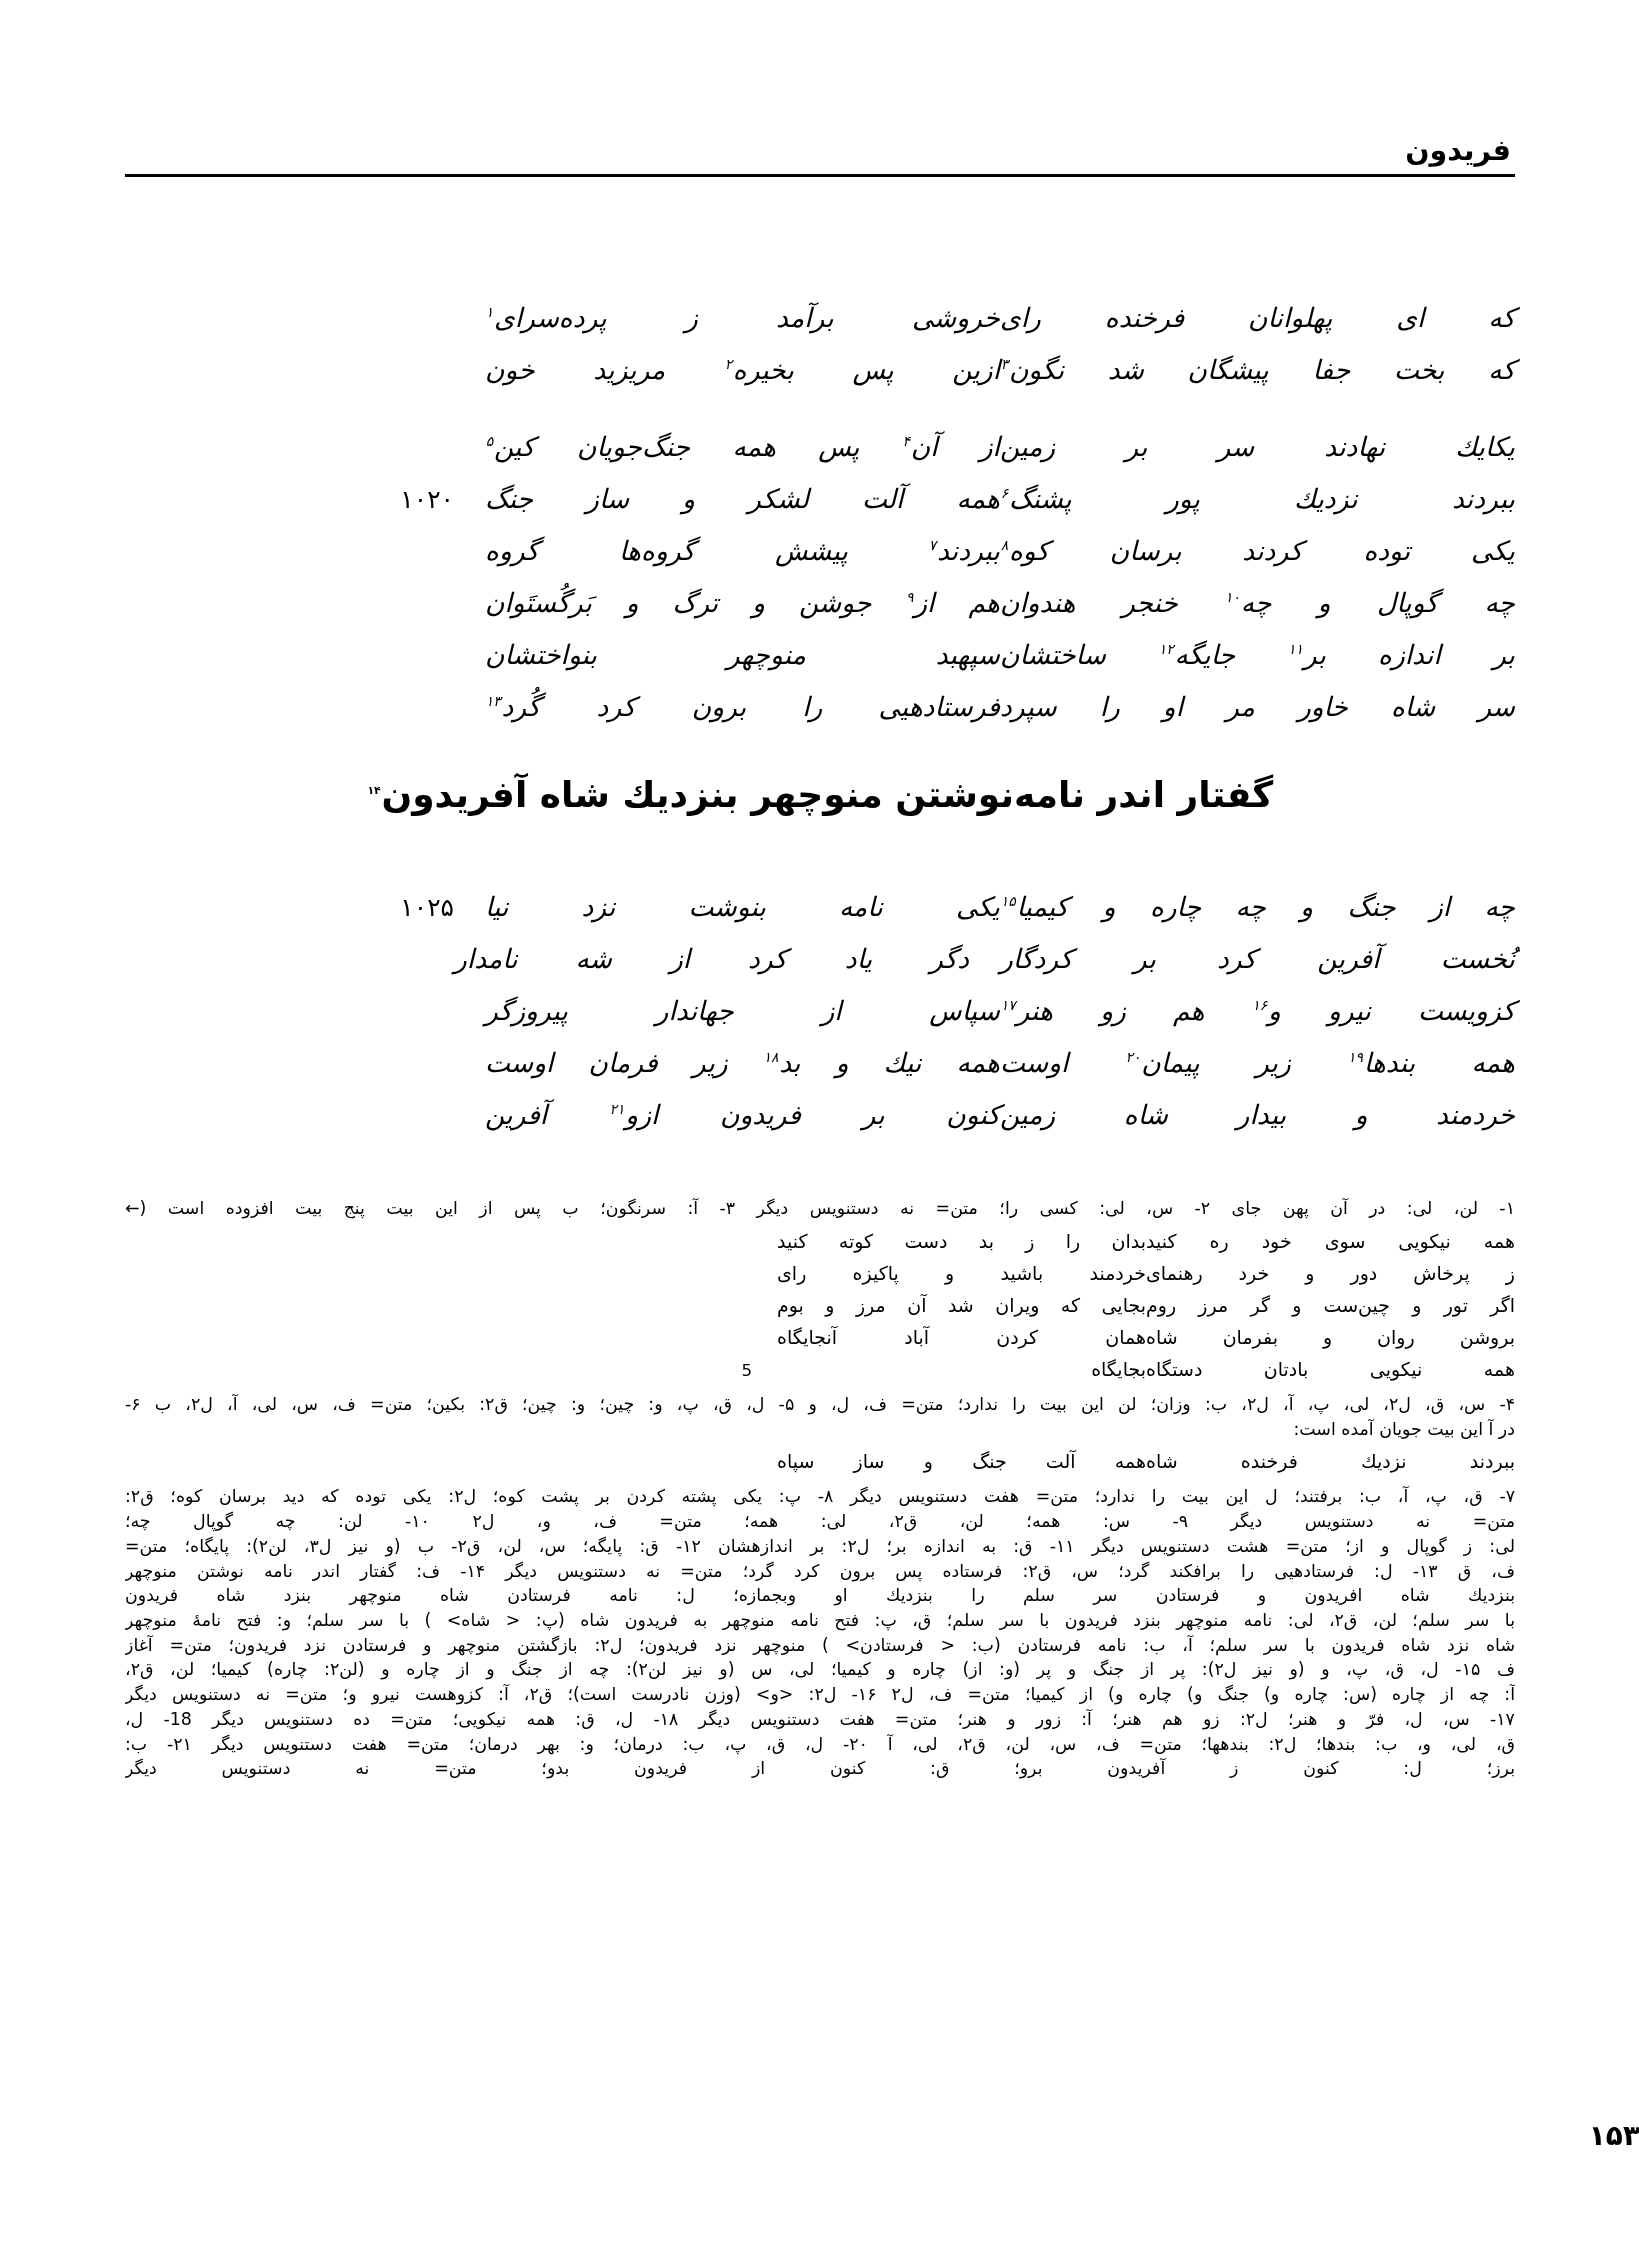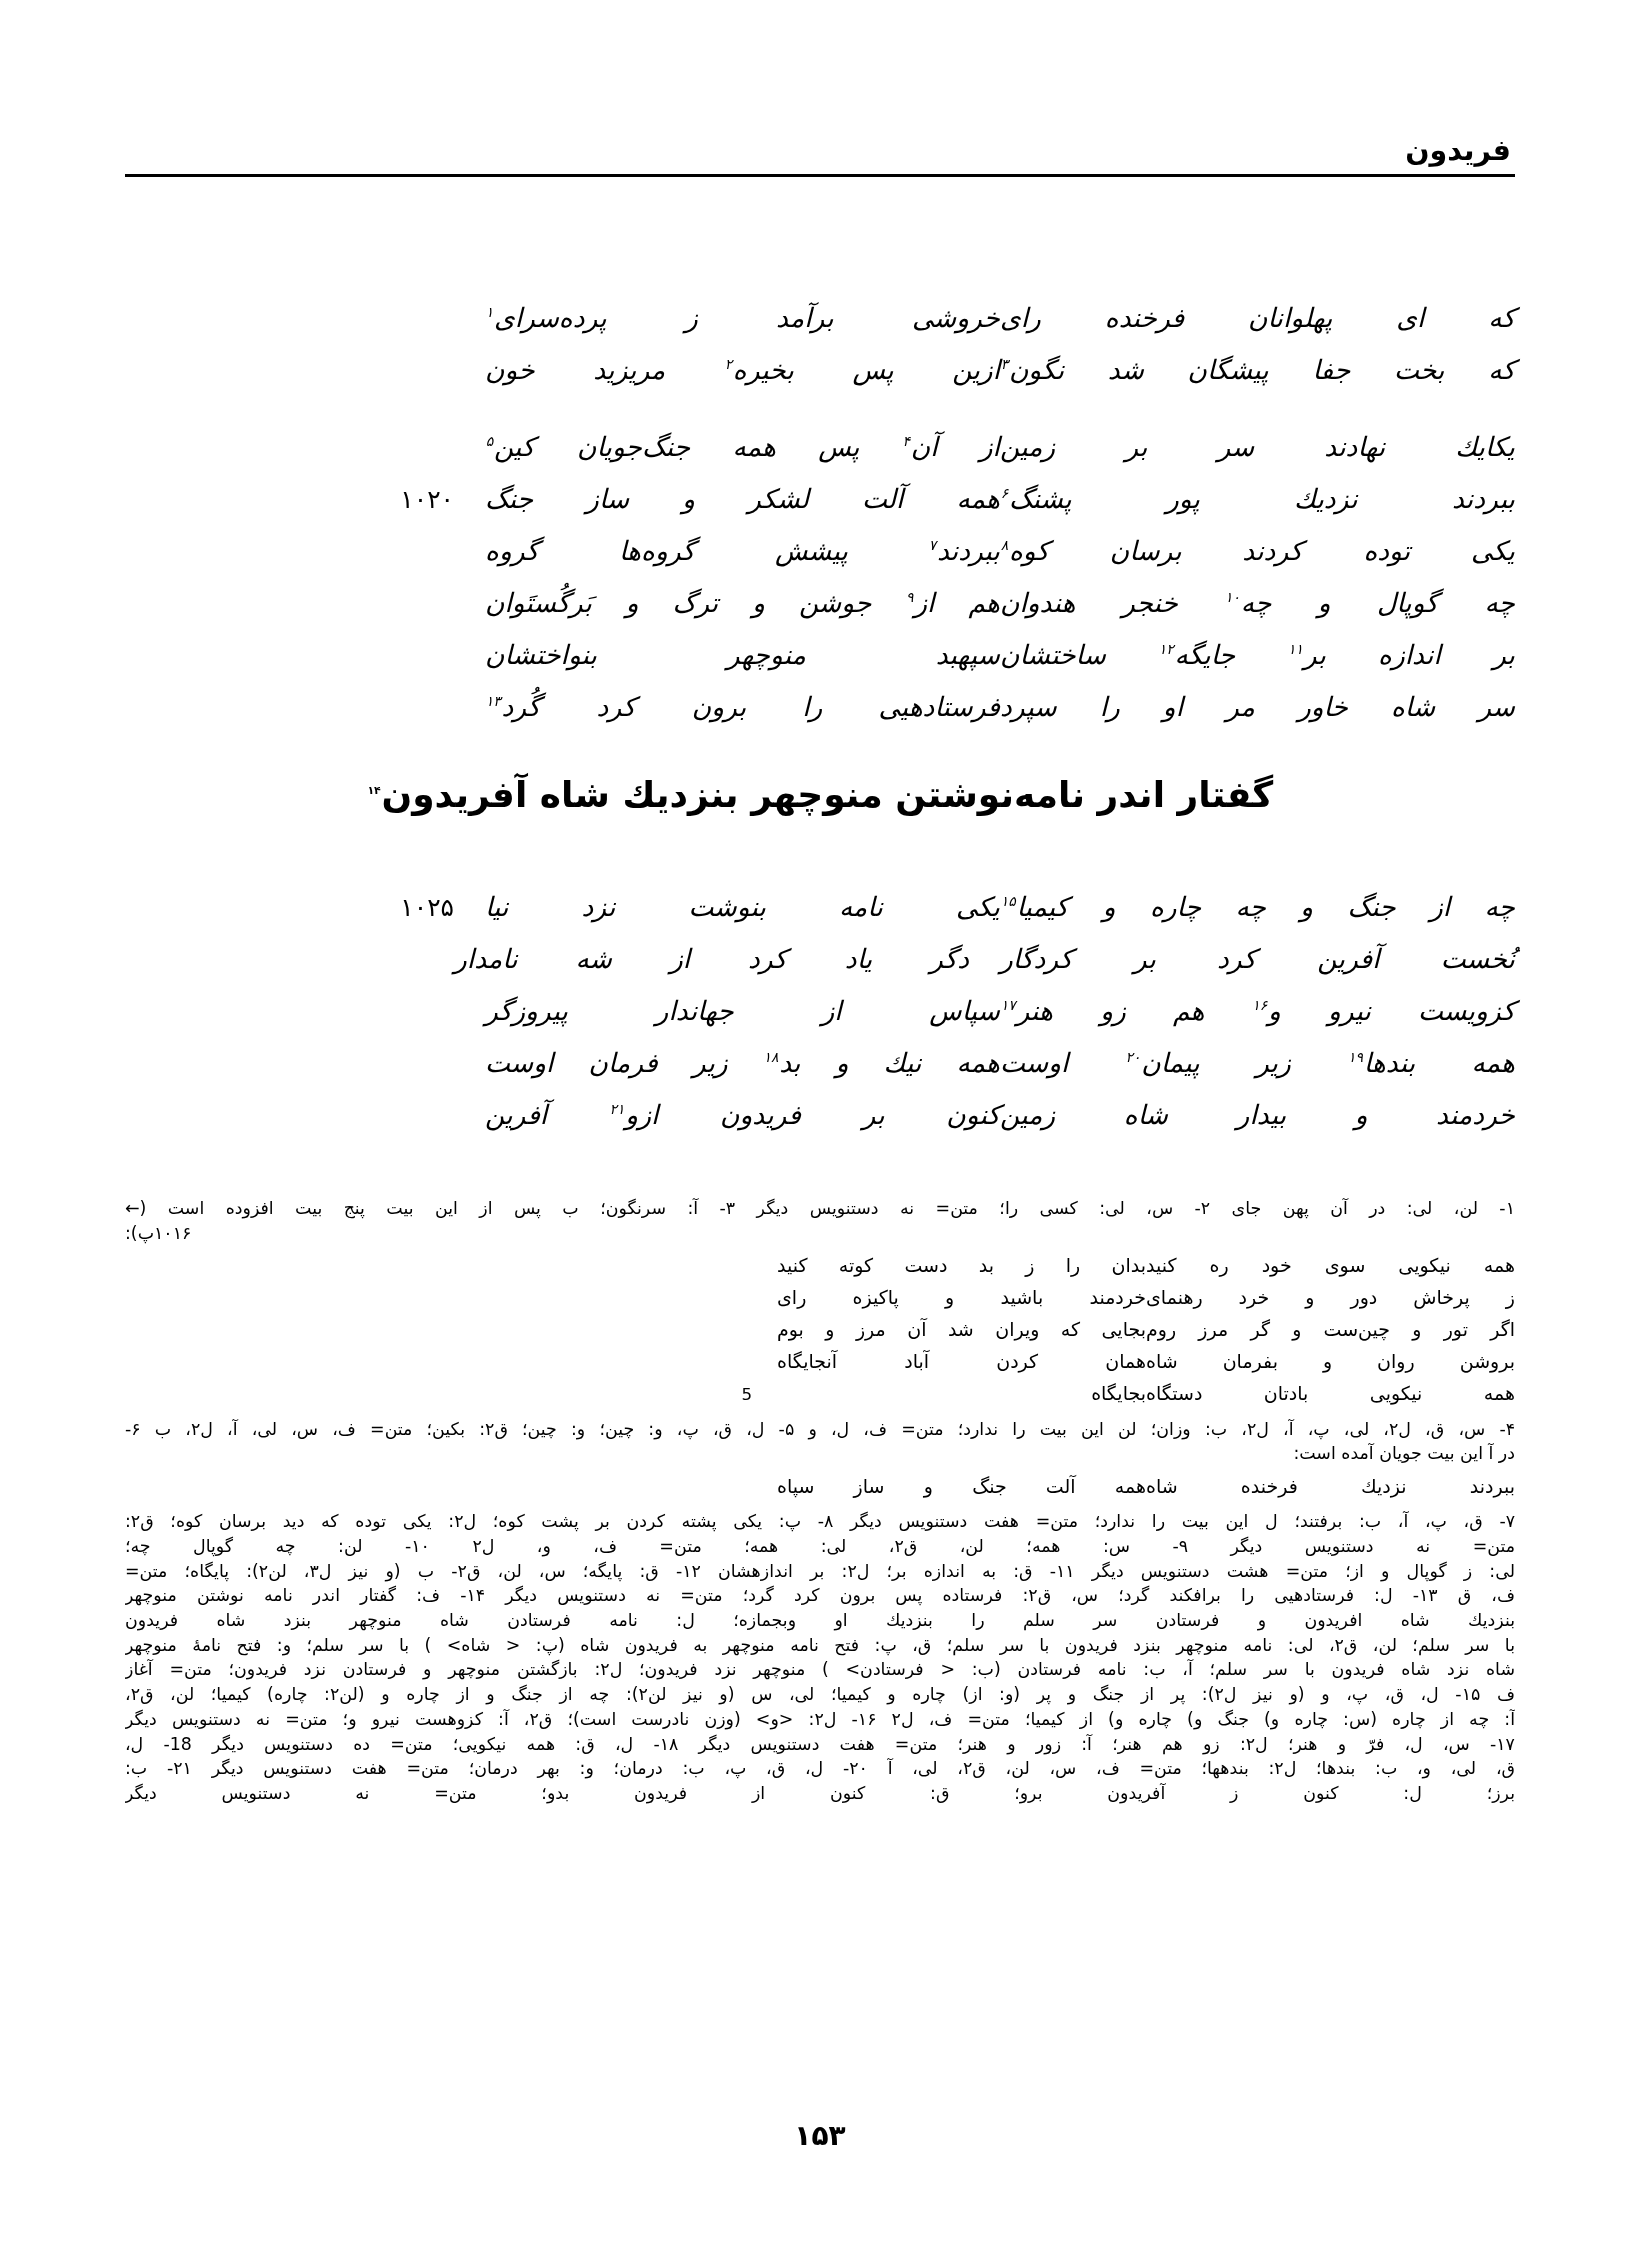--- a/index.html
+++ b/index.html
@@ -157,21 +157,21 @@
   .fn-block {
     margin-top: 2.8px;
   }
 
   
   .pagenum {
     position: absolute;
     top: 2119px;
     left: 0;
     right: 0;
-    text-align: center;
+    text-align: right;
     font-size: 28px;
     font-weight: bold;
   }
 </style>
 </head>
 <body>
 
 <div class="page">
 
   <div class="runhead-wrap">
@@ -263,21 +263,20 @@
       <div class="hemistich mesra2"><span>خردمند و بیدار شاه زمین</span></div>
       <div class="hemistich mesra1"><span>کنون بر فریدون ازو</span><sup class="fn">۲۱</sup><span> آفرین</span></div>
       <div class="lineno"></div>
     </div>
 
   </div>
 
   <div class="apparatus">
 
     <div class="app-line">۱- لن، لى: در آن پهن جاى    ۲- س، لى: کسى را؛ متن= نه دستنویس دیگر    ۳- آ: سرنگون؛ ب پس از این بیت پنج بیت افزوده است (←</div>
-    <div class="app-line" style="text-align-last:left;">۱۰۱۶پ):</div>
 
     <div class="fn-verses">
       <div class="fn-beyt">
         <div class="fn-hemistich">همه نیکویى سوى خود ره کنید</div>
         <div class="fn-hemistich m1">بدان را ز بد دست کوته کنید</div>
         <div class="fn-lineno"></div>
       </div>
       <div class="fn-beyt">
         <div class="fn-hemistich">ز پرخاش دور و خرد رهنماى</div>
         <div class="fn-hemistich m1">خردمند باشید و پاکیزه راى</div>

